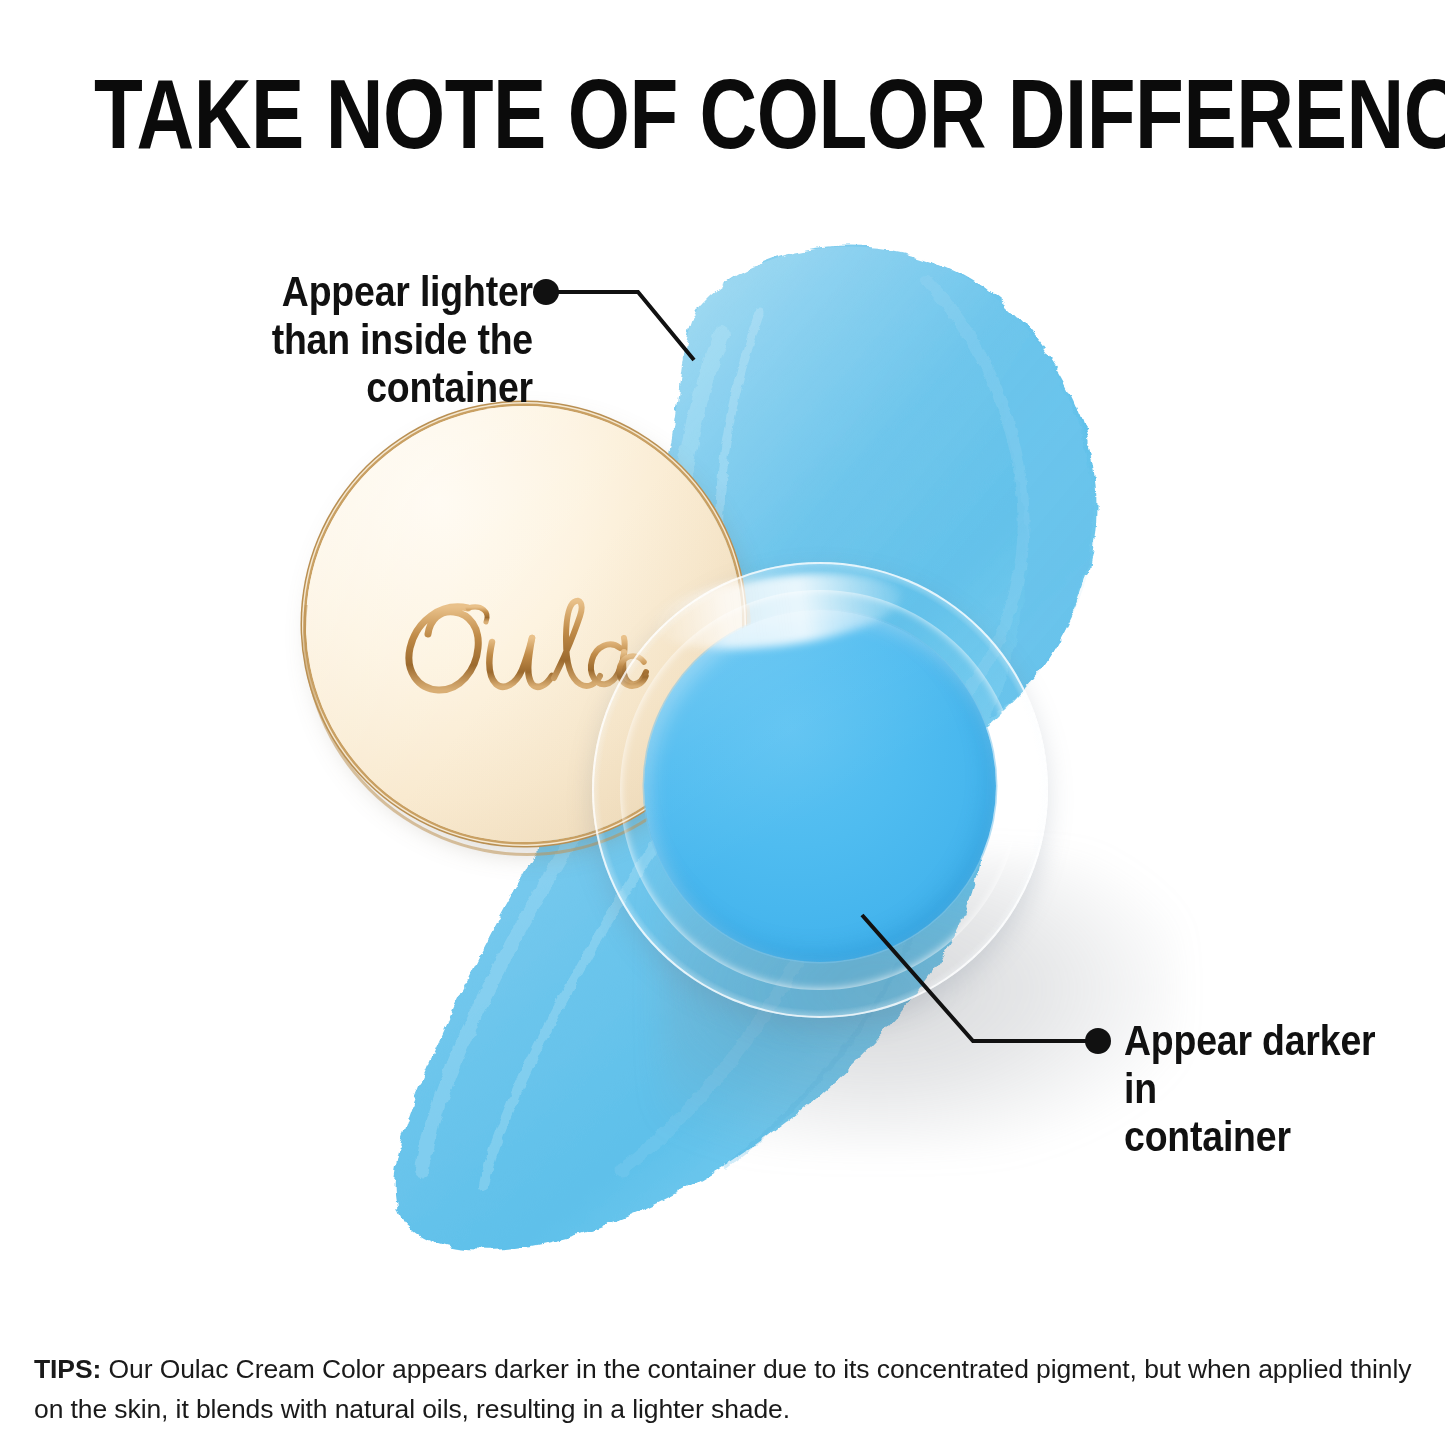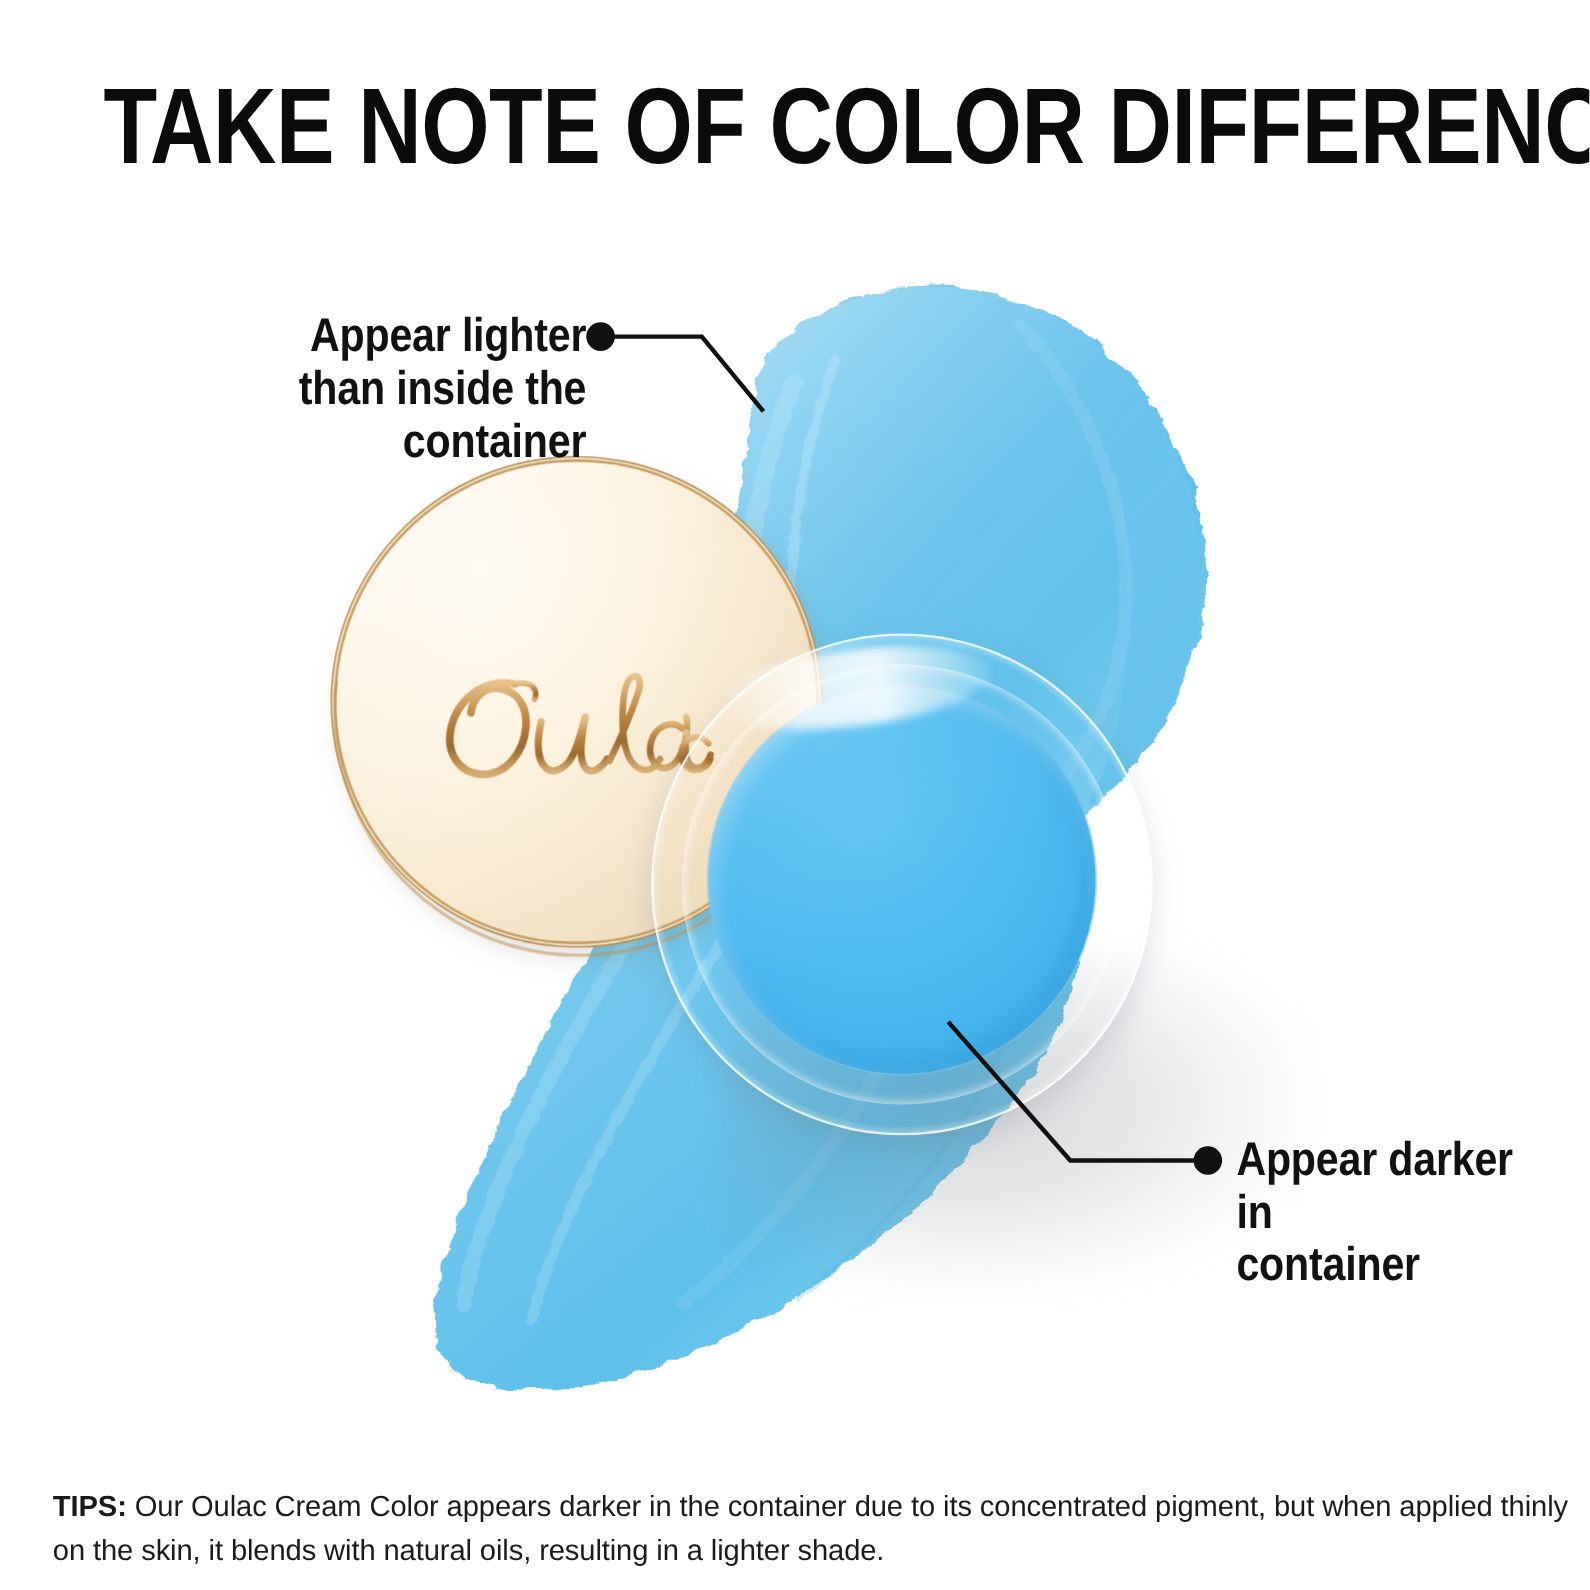--- a/index.html
+++ b/index.html
@@ -33,21 +33,21 @@
     letter-spacing: -0.5px;
     white-space: nowrap;
     transform: scaleX(0.815);
     transform-origin: left top;
   }
 
   
   .stage {
     position: absolute;
     left: 0;
-    top: 168px;
+    top: 154px;
     width: 1445px;
     height: 1140px;
   }
 
   
   .swatch-wrap {
     position: absolute;
     left: 330px;
     top: 30px;
     width: 800px;
@@ -225,21 +225,21 @@
     top: 862px;
     width: 310px;
     text-align: left;
     transform-origin: left top;
   }
   .leader { position: absolute; left: 0; top: 0; width: 1445px; height: 1140px; pointer-events: none; }
 
   
   .tips {
     position: absolute;
-    left: 48px;
+    left: 34px;
     top: 1349px;
     width: 1380px;
     color: #1a1a1a;
     font-family: "Liberation Sans", sans-serif;
     font-size: 26.5px;
     line-height: 40px;
     letter-spacing: -0.1px;
   }
   .tips b { font-weight: 700; }
 </style>

